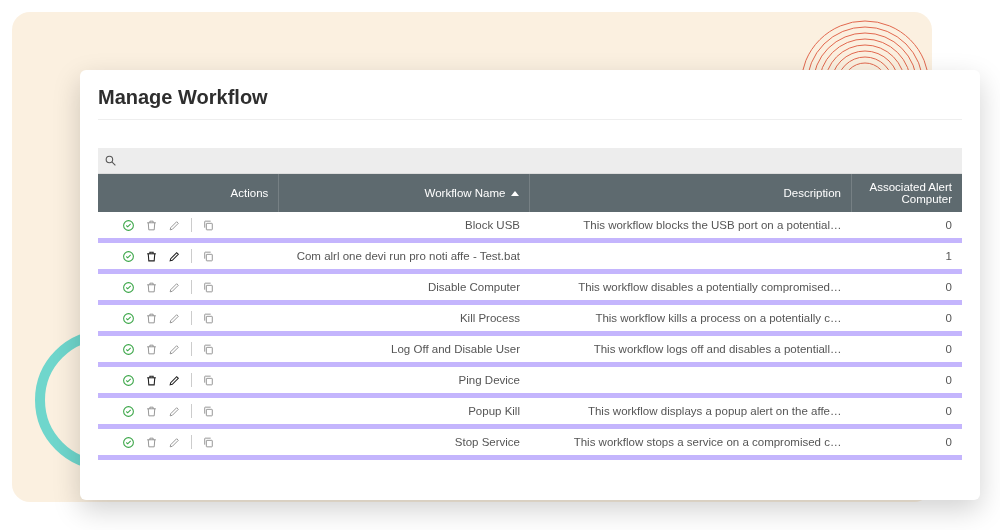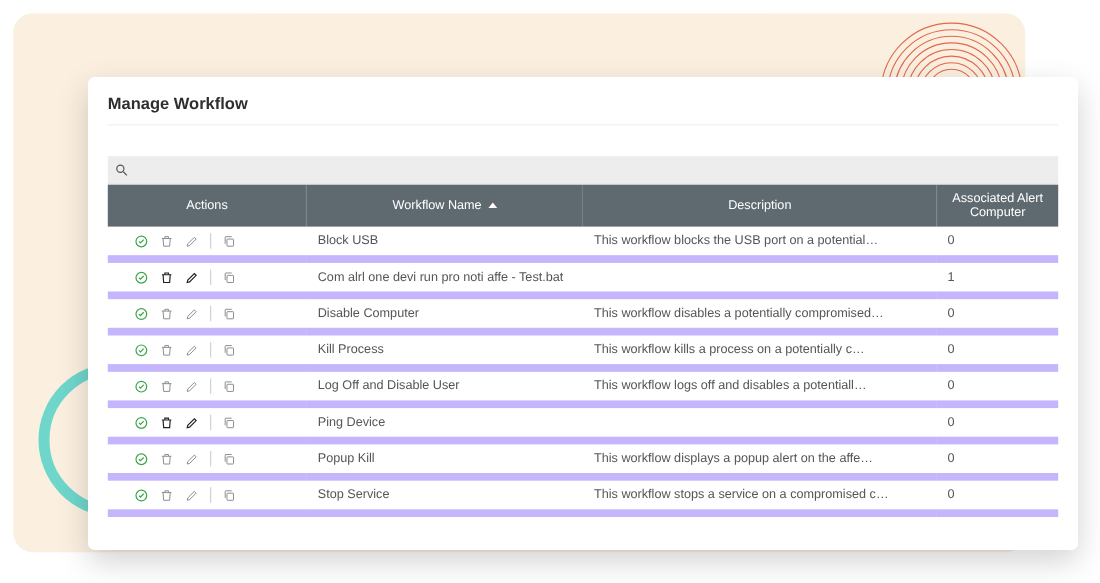--- a/index.html
+++ b/index.html
@@ -43,21 +43,21 @@
     top: 70px;
     left: 80px;
     width: 900px;
     height: 430px;
     background: #fff;
     border-radius: 6px;
     box-shadow: 0 10px 28px rgba(0,0,0,0.18);
     padding: 16px 18px;
   }
   .panel-title {
-    font-size: 15px;
+    font-size: 20px;
     font-weight: 700;
     color: #2e2e2e;
     padding-bottom: 10px;
     border-bottom: 1px solid #eee;
     margin-bottom: 28px;
   }
   .search-bar {
     background: #ededed;
     height: 26px;
     display: flex;
@@ -65,21 +65,21 @@
     padding: 0 6px;
     border-bottom: 1px solid #ddd;
   }
   .search-bar svg { width: 12px; height: 12px; stroke: #555; }
   .tbl { width: 100%; border-collapse: collapse; table-layout: fixed; }
   .tbl thead th {
     background: #5e6a6f;
     color: #fff;
     font-weight: 400;
     font-size: 11.5px;
-    text-align: center;
+    text-align: right;
     padding: 7px 10px;
     border-right: 1px solid rgba(255,255,255,0.15);
   }
   .tbl thead th:last-child { border-right: none; }
   .col-actions { width: 180px; }
   .col-name { width: 250px; }
   .col-desc { width: 320px; }
   .col-assoc { width: 110px; }
   .sort-arrow {
     display: inline-block;
@@ -87,24 +87,25 @@
     border-left: 4px solid transparent;
     border-right: 4px solid transparent;
     border-bottom: 5px solid #fff;
     margin-left: 6px;
     vertical-align: middle;
   }
   .tbl tbody td {
     font-size: 11.5px;
     color: #555;
     padding: 6px 10px;
-    border-bottom: 7px solid #c4b5fd;
+    border-bottom: 5px solid #c4b5fd;
     white-space: nowrap;
     overflow: hidden;
     text-overflow: ellipsis;
+    text-align: right;
   }
   .actions-cell { display: flex; align-items: center; gap: 10px; padding-left: 14px; }
   .ico { width: 13px; height: 13px; display: inline-flex; align-items: center; justify-content: center; cursor: pointer; }
   .ico svg { width: 13px; height: 13px; }
   .ico-check svg { stroke: #3ba648; }
   .ico-trash svg, .ico-edit svg, .ico-copy svg { stroke: #888; fill: none; }
   .divider { width: 1px; height: 14px; background: #ccc; }
   .bold-row .ico-trash svg, .bold-row .ico-edit svg { stroke: #222; stroke-width: 2; }
   .bold-row td { color: #333; }
 </style>

